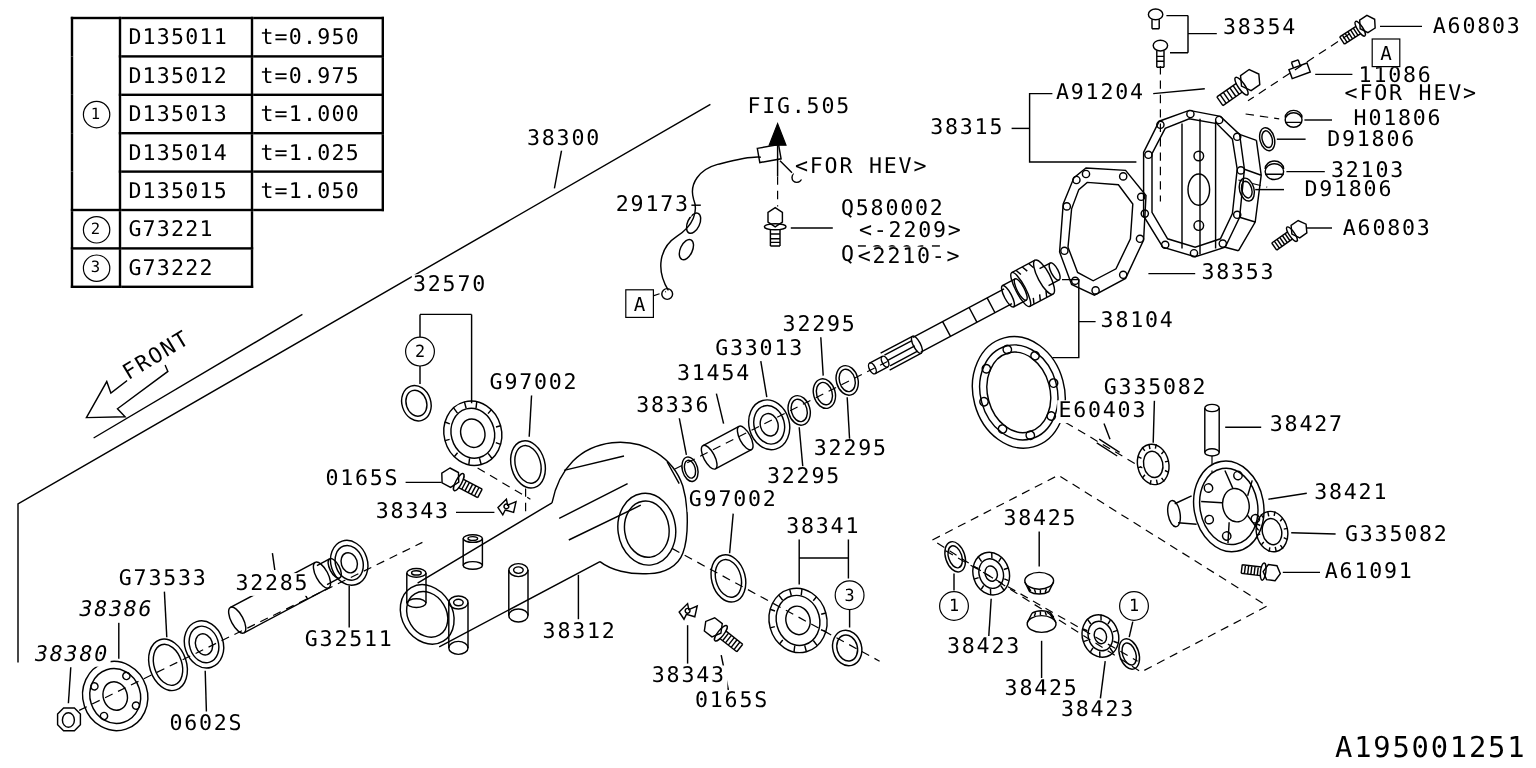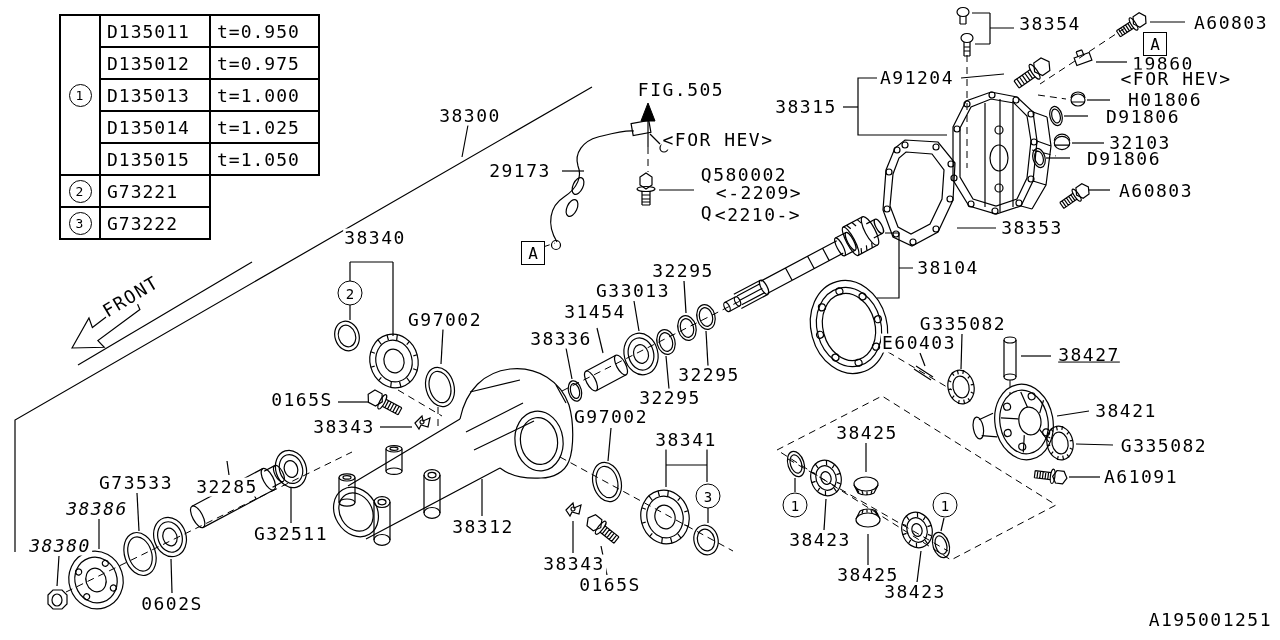--- a/index.html
+++ b/index.html
@@ -17,21 +17,21 @@
          border-radius:50%;background:#fff;font-size:14px;display:flex;align-items:center;justify-content:center;}
   .bmark{position:absolute;transform:translate(-50%,-50%);width:22px;height:22px;border:1.6px solid #000;
          background:#fff;font-size:16px;display:flex;align-items:center;justify-content:center;}
   #thickness-table{position:absolute;left:59px;top:14px;border-collapse:collapse;z-index:3;background:#fff;}
   #thickness-table td{border:2px solid #000;height:30px;padding:0 6px;font-size:18px;letter-spacing:1px;}
   #thickness-table td.mk{width:30px;text-align:center;padding:0 4px;}
   #thickness-table td.pn{width:96px;}
   #thickness-table td.tv{width:95px;}
   #thickness-table .circ{display:inline-flex;width:21px;height:21px;border:1.5px solid #000;border-radius:50%;
         align-items:center;justify-content:center;font-size:13px;}
-  #doc-number{position:absolute;right:8px;top:609px;font-size:18px;letter-spacing:1.5px;z-index:2;}
+  #doc-number{position:absolute;right:8px;top:609px;font-size:24px;letter-spacing:1.5px;z-index:2;}
 </style>
 </head>
 <body>
 
 <div id="stage">
 
 <svg id="art" width="1280" height="640" viewBox="0 0 1280 640">
   <defs>
     <g id="oring">
           <ellipse rx="14" ry="20"></ellipse>
@@ -378,52 +378,52 @@
           <circle cx="-18" cy="8" r="3.5"></circle>
       <path d="M-29,-14 L-44,-10 M-29,10 L-44,6"></path>
           <ellipse cx="-46" cy="-2" rx="5" ry="11"></ellipse>
     </g>
     <use href="#toothring" transform="translate(1060,443) rotate(-12)"></use>
     <use href="#boltR" transform="translate(1058,477) rotate(187) scale(0.9)"></use>
   </g>
 </svg>
 
 <div id="label-layer">
-      <div class="plabel" style="left: 681px; top: 90px;">FIG.505</div>
+      <div class="plabel" style="left: 666px; top: 90px;">FIG.505</div>
       <div class="plabel" style="left: 718px; top: 140px;">&lt;FOR HEV&gt;</div>
       <div class="plabel" style="left: 1050px; top: 24px;">38354</div>
       <div class="plabel" style="left: 1231px; top: 23px;">A60803</div>
-      <div class="plabel" style="left: 1163px; top: 64px;">19860</div>
+      <div class="plabel" style="left: 1163px; top: 64px;">11086</div>
       <div class="plabel" style="left: 1176px; top: 79px;">&lt;FOR HEV&gt;</div>
       <div class="plabel" style="left: 917px; top: 78px;">A91204</div>
       <div class="plabel" style="left: 806px; top: 107px; text-align: right;">38315</div>
       <div class="plabel" style="left: 1165px; top: 100px;">H01806</div>
       <div class="plabel" style="left: 1143px; top: 117px;">D91806</div>
       <div class="plabel" style="left: 1140px; top: 143px; text-align: center;">32103</div>
       <div class="plabel" style="left: 1124px; top: 159px;">D91806</div>
       <div class="plabel" style="left: 1156px; top: 191px;">A60803</div>
       <div class="plabel" style="left: 470px; top: 116px;">38300</div>
-      <div class="plabel" style="left: 520px; top: 171px; text-align: right;">29173</div>
+      <div class="plabel" style="left: 544px; top: 171px; text-align: right;">29173</div>
       <div class="plabel" style="left: 744px; top: 175px;">Q580002</div>
       <div class="plabel" style="left: 759px; top: 193px;">&lt;-2209&gt;</div>
       <div class="plabel" style="left: 744px; top: 213px;">Q580015</div>
       <div class="plabel" style="left: 758px; top: 215px;">&lt;2210-&gt;</div>
       <div class="plabel" style="left: 1032px; top: 228px;">38353</div>
       <div class="plabel" style="left: 948px; top: 268px;">38104</div>
-      <div class="plabel" style="left: 375px; top: 238px;">38340</div>
+      <div class="plabel" style="left: 375px; top: 238px;">32570</div>
       <div class="plabel" style="left: 683px; top: 271px;">32295</div>
       <div class="plabel" style="left: 633px; top: 291px;">G33013</div>
       <div class="plabel" style="left: 595px; top: 312px; text-align: right;">31454</div>
       <div class="plabel" style="left: 561px; top: 339px;">38336</div>
       <div class="plabel" style="left: 445px; top: 320px;">G97002</div>
       <div class="plabel" style="left: 709px; top: 375px;">32295</div>
       <div class="plabel" style="left: 670px; top: 398px;">32295</div>
       <div class="plabel" style="left: 963px; top: 324px;">G335082</div>
       <div class="plabel" style="left: 919px; top: 343px;">E60403</div>
-      <div class="plabel" style="left: 1089px; top: 355px; text-decoration: underline;">38427</div>
+      <div class="plabel" style="left: 1089px; top: 355px;">38427</div>
       <div class="plabel" style="left: 302px; top: 400px;">0165S</div>
       <div class="plabel" style="left: 344px; top: 427px;">38343</div>
       <div class="plabel" style="left: 611px; top: 417px;">G97002</div>
       <div class="plabel" style="left: 686px; top: 440px;">38341</div>
       <div class="plabel" style="left: 1126px; top: 411px;">38421</div>
       <div class="plabel" style="left: 1164px; top: 446px;">G335082</div>
       <div class="plabel" style="left: 1141px; top: 477px;">A61091</div>
       <div class="plabel" style="left: 227px; top: 451px; margin-top: 36px;">32285</div>
       <div class="plabel" style="left: 136px; top: 483px; text-align: center;">G73533</div>
       <div class="plabel" style="left: 97px; top: 509px; font-style: italic;">38386</div>

